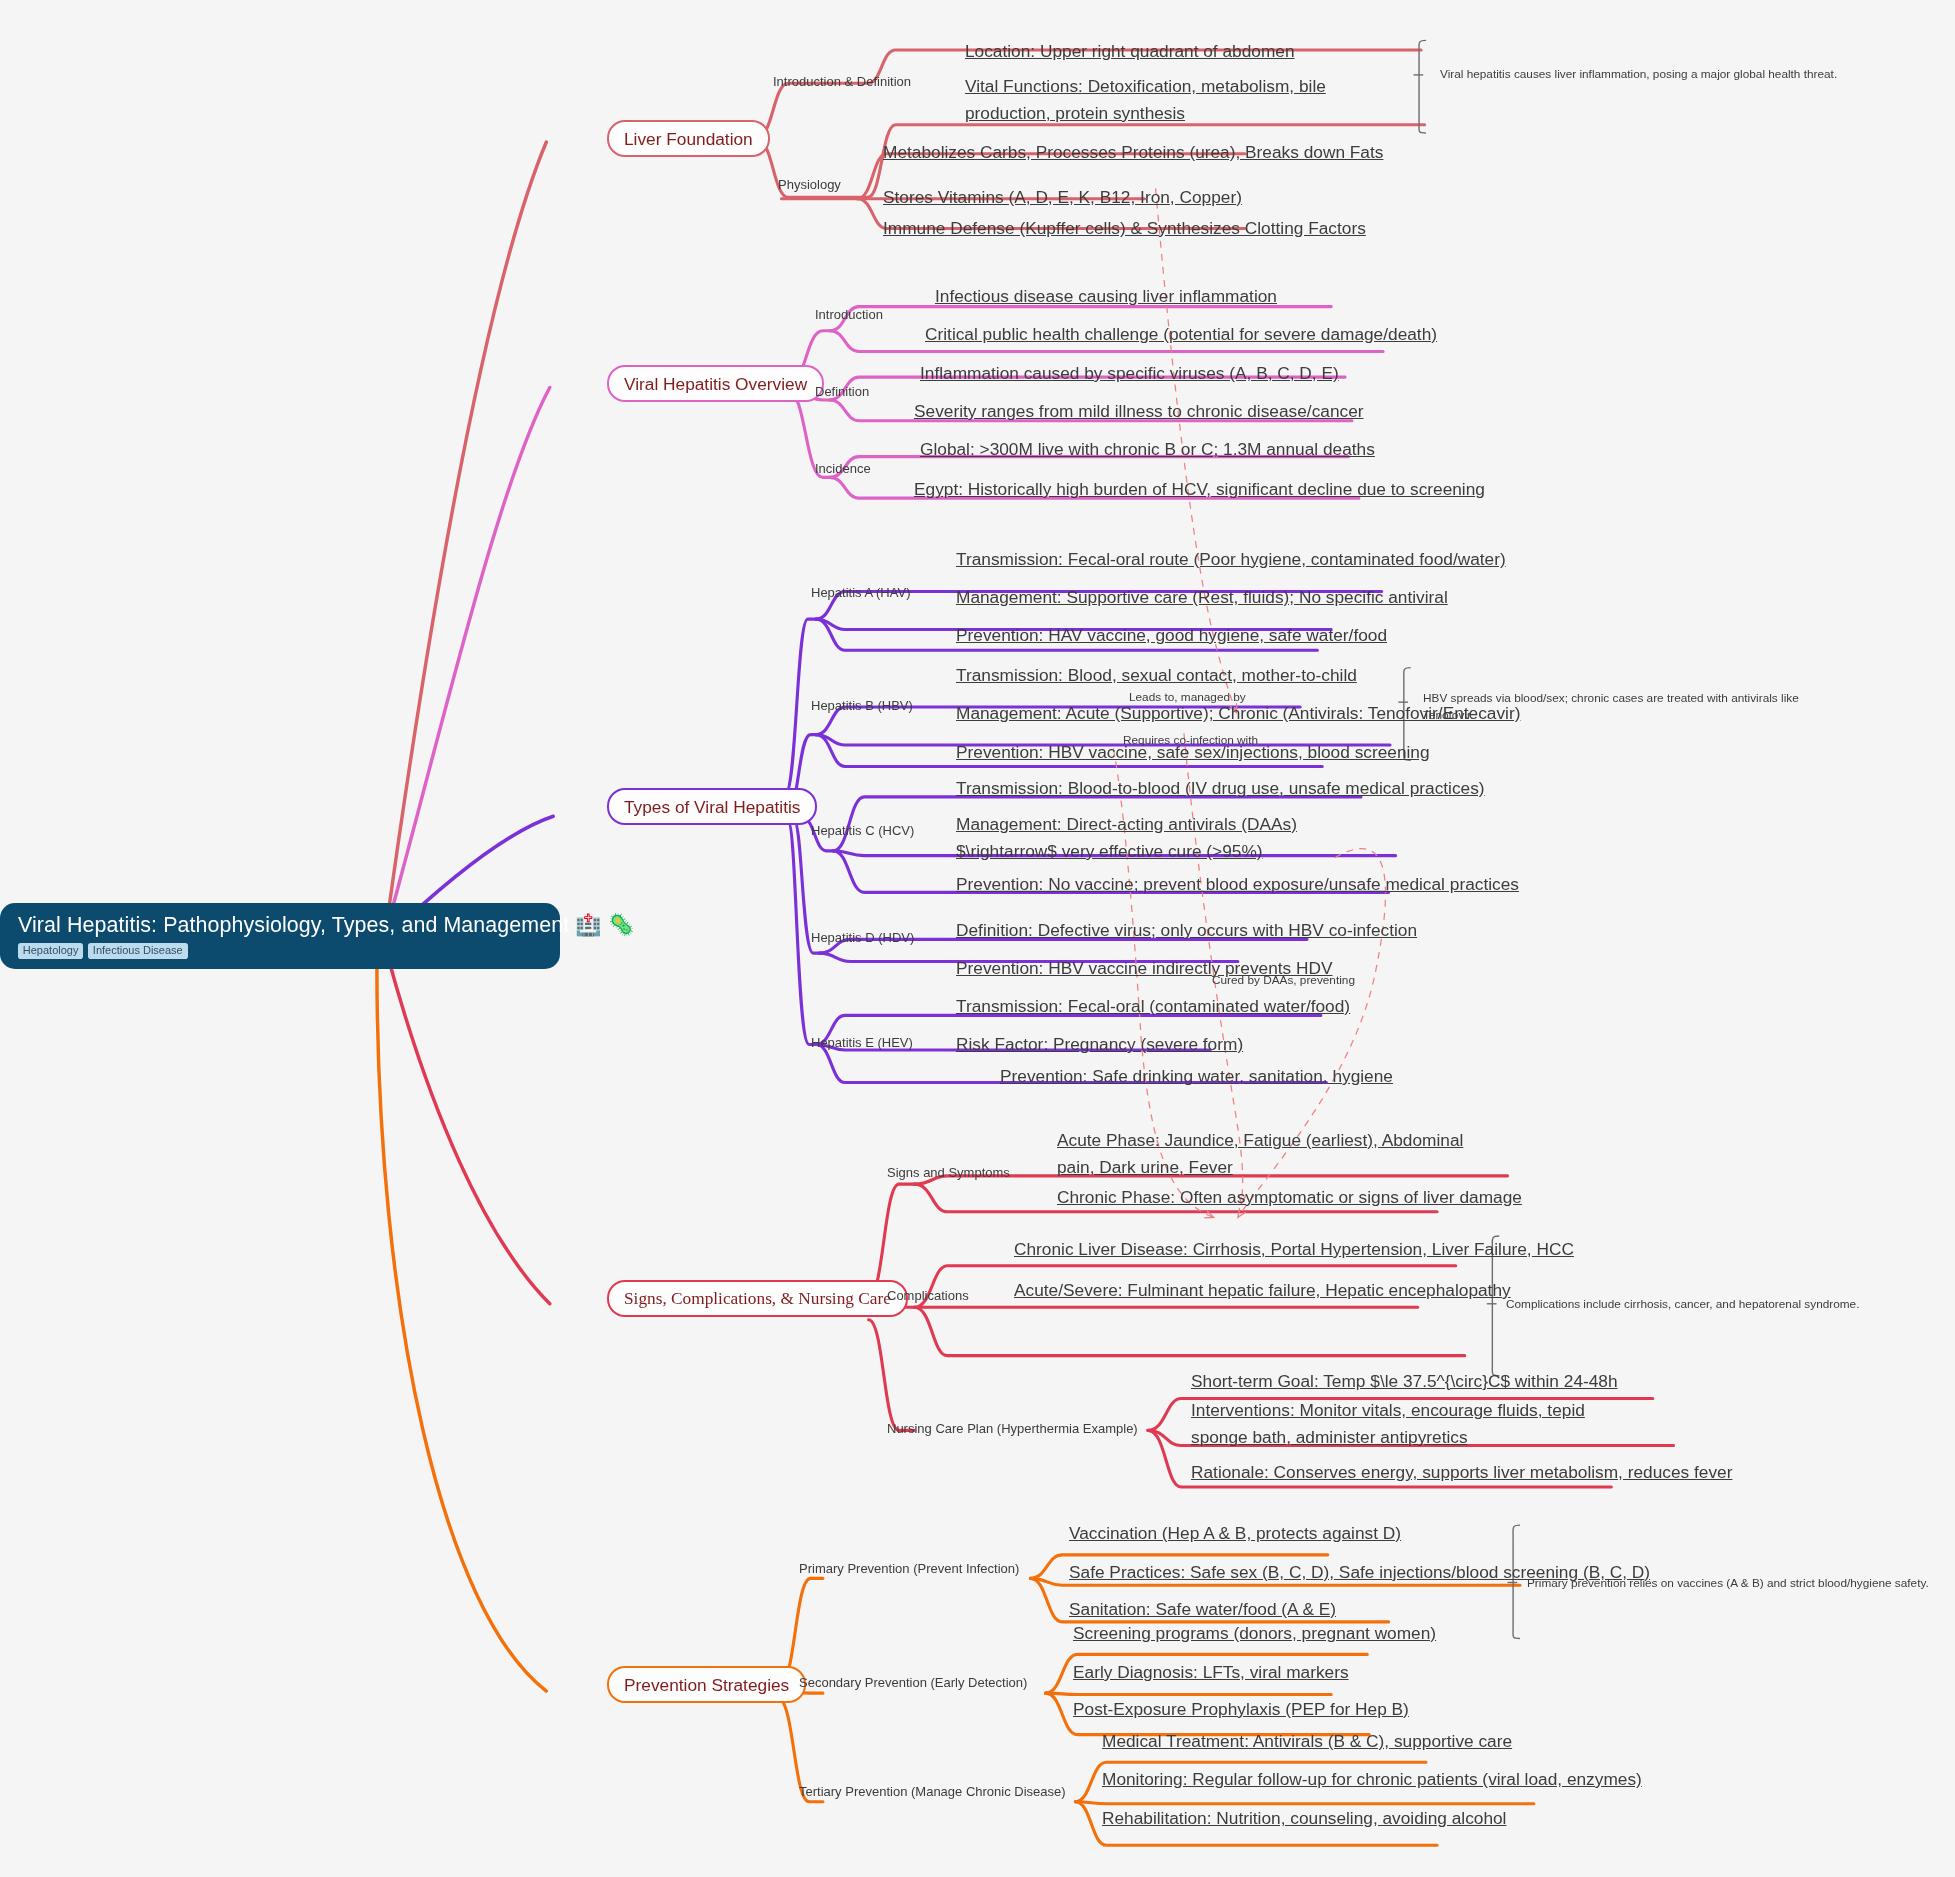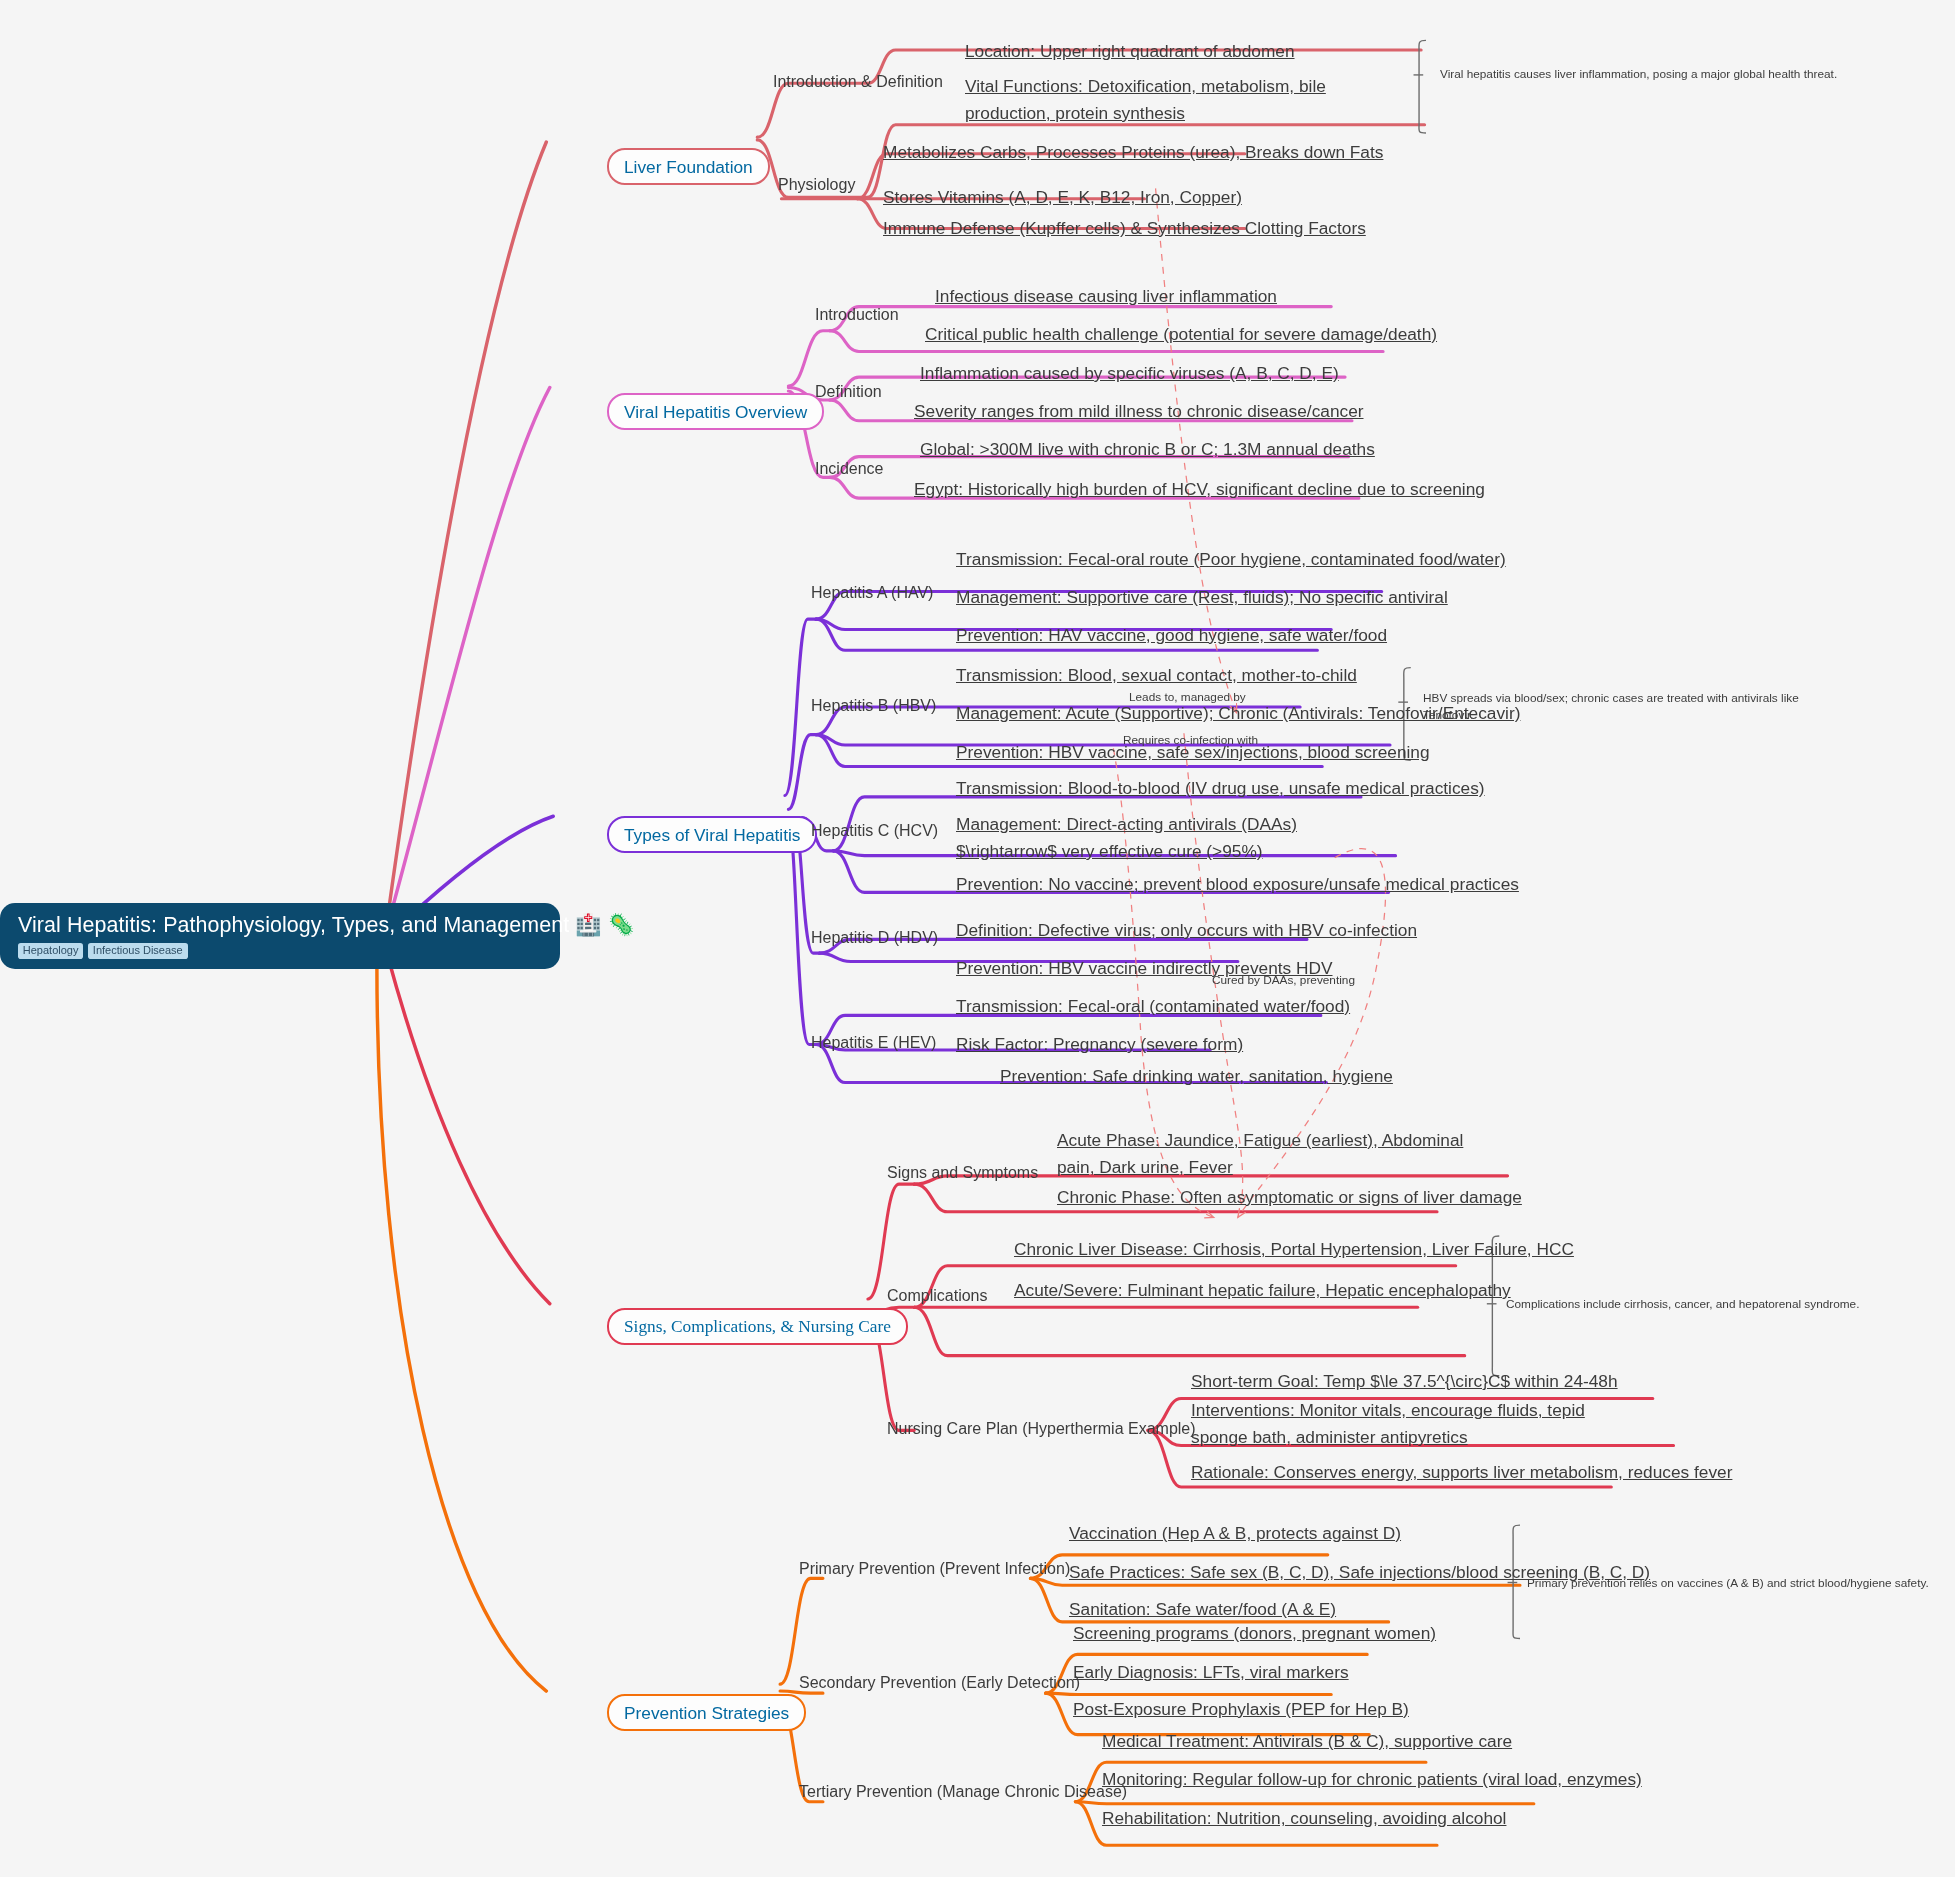--- a/index.html
+++ b/index.html
@@ -43,30 +43,29 @@
 
   
   .branch{
     position:absolute;
     background:#fdfdfd;
     border-radius:18px;
     box-sizing:border-box;
     border:2.8px solid #999;
     font-size:17.3px;
     line-height:18px;
-    color:#0369a1;
+    color:#7f1d1d;
     padding:7.6px 15px;
     white-space:nowrap;
-    margin-top:28px;
   }
 
   
   .sub{
     position:absolute;
-    font-size:16px;
+    font-size:13px;
     line-height:21px;
     color:#3c3c3c;
     white-space:nowrap;
   }
   
   .leaf{
     position:absolute;
     font-size:17.3px;
     line-height:27px;
     color:#3c3c3c;

